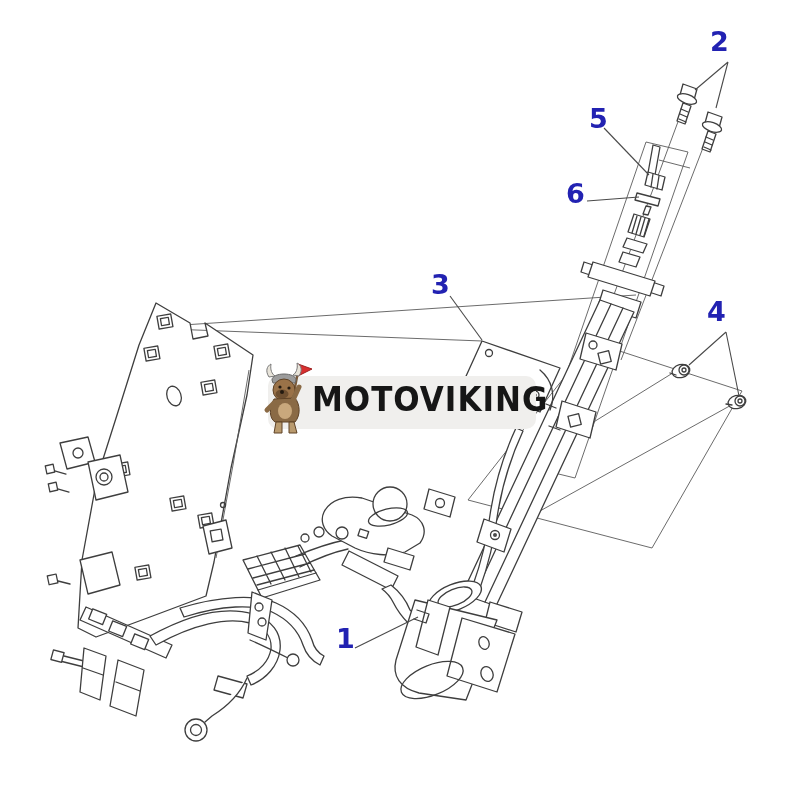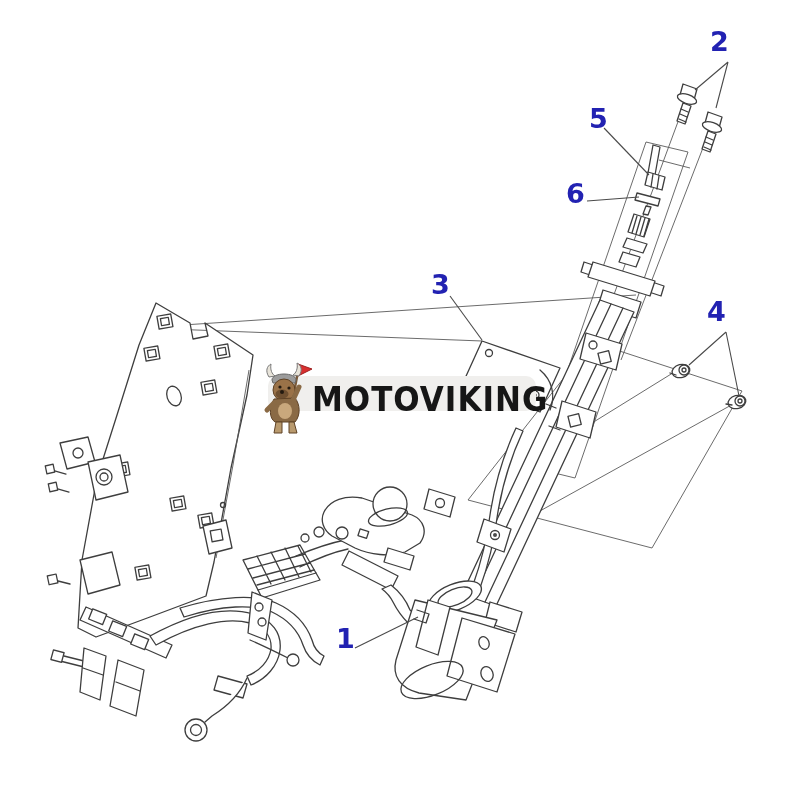--- a/index.html
+++ b/index.html
@@ -6,21 +6,21 @@
   .stage{position:relative;width:800px;height:800px;background:#ffffff;overflow:hidden;
          font-family:"Liberation Sans",sans-serif;}
   .stage svg{position:absolute;left:0;top:0;}
   .ln{fill:none;stroke:#3e3e3e;stroke-width:1.3;stroke-linejoin:round;stroke-linecap:round;}
   .fw{fill:#ffffff;stroke:#3e3e3e;stroke-width:1.3;stroke-linejoin:round;stroke-linecap:round;}
   .thin{fill:none;stroke:#5a5a5a;stroke-width:0.9;stroke-linejoin:round;}
   .leader{fill:none;stroke:#4a4a4a;stroke-width:1.1;}
   .dk{fill:#4a4a4a;stroke:none;}
   .callout{position:absolute;font-weight:bold;font-size:27px;line-height:1;
            font-family:"DejaVu Sans","Liberation Sans",sans-serif;}
-  .logo{position:absolute;left:268px;top:376px;width:268px;height:35px;
+  .logo{position:absolute;left:268px;top:376px;width:268px;height:53px;
         background:#f0efed;border-radius:10px;}
   .logo-text{position:absolute;left:44px;top:4px;width:220px;text-align:center;
              font-family:"DejaVu Sans","Liberation Sans",sans-serif;font-weight:bold;
              font-size:31px;letter-spacing:1px;transform:scaleY(1.06);transform-origin:top;}
   .mascot{position:absolute;left:-6px;top:-18px;}
 </style>
 </head>
 <body>
 
 <div class="stage">

